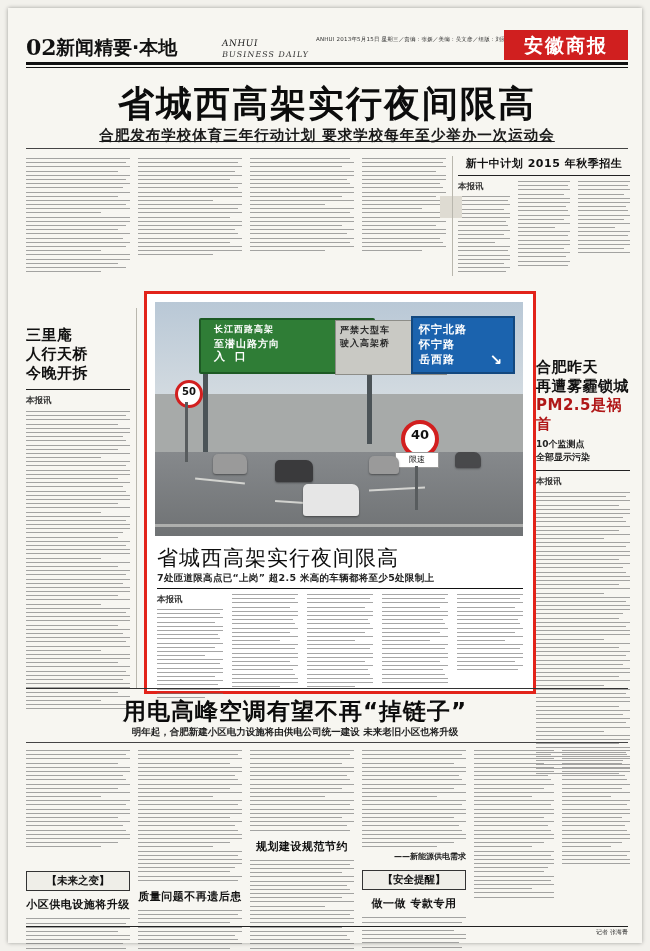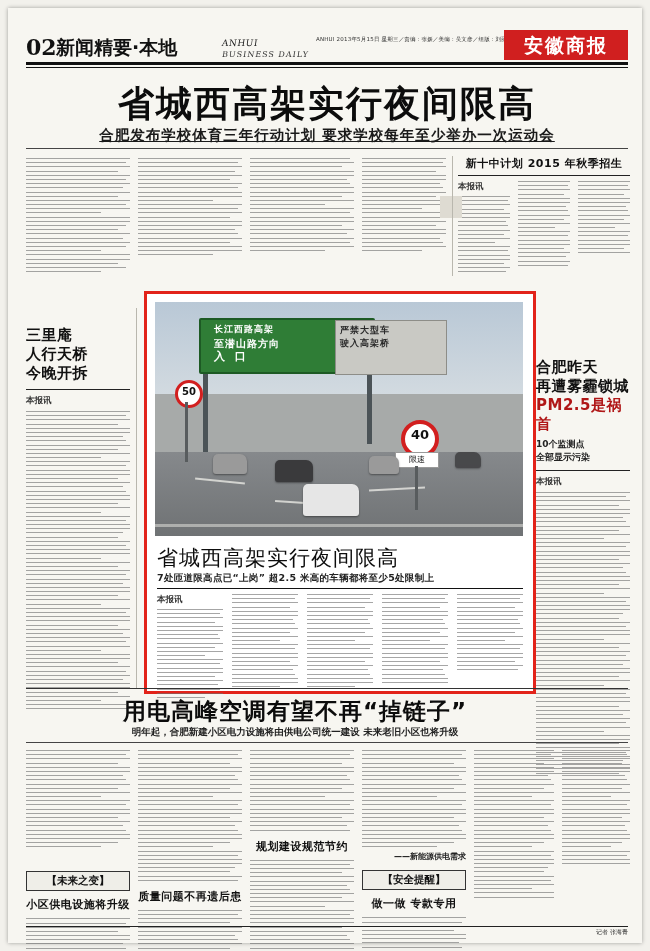--- a/index.html
+++ b/index.html
@@ -563,20 +563,26 @@
           <div class="g1">长江西路高架</div>
           <div class="g2">至潜山路方向</div>
           <div class="g3">入 口</div>
         </div>
 
         <div class="billboard">
           <div>严禁大型车</div>
           <div>驶入高架桥</div>
         </div>
 
+        <div class="sign-blue">
+          <div>怀宁北路</div>
+          <div>怀宁路</div>
+          <div>岳西路</div>
+          <div class="sign-arrow">↘</div>
+        </div>
 
         <div class="round-sign">50</div>
         <div class="pole" style="left:30px;top:100px;height:60px"></div>
         <div class="limit">40</div>
         <div class="limit-sub">限速</div>
         <div class="pole" style="left:260px;top:164px;height:44px"></div>
 
         <div class="car g" style="left:58px;top:152px;width:34px;height:20px"></div>
         <div class="car" style="left:120px;top:158px;width:38px;height:22px"></div>
         <div class="car w" style="left:148px;top:182px;width:56px;height:32px"></div>

